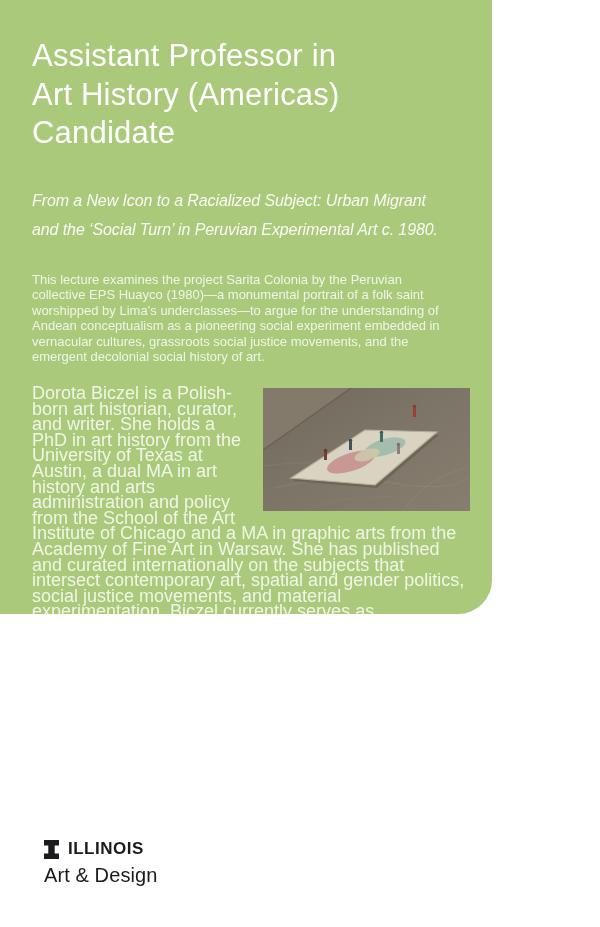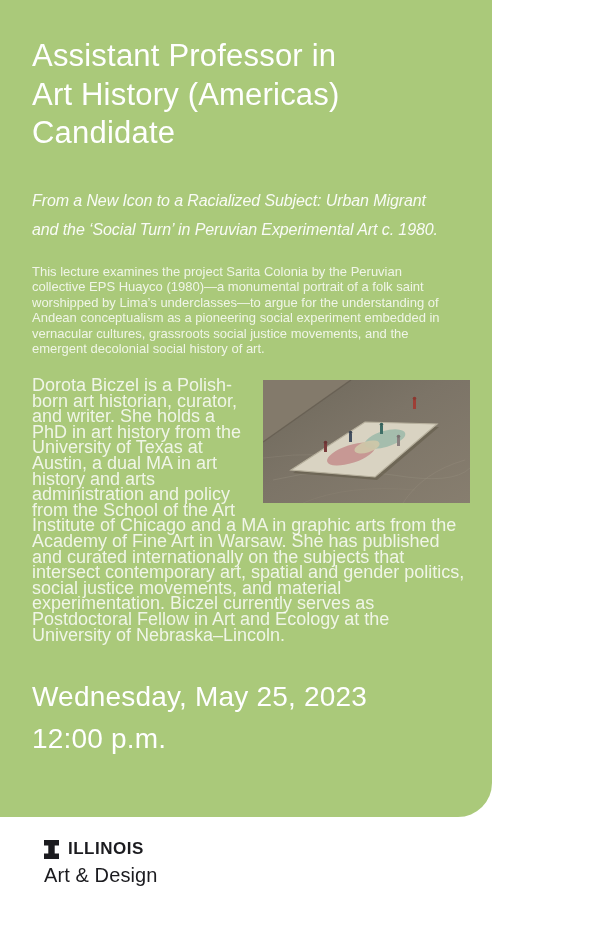--- a/index.html
+++ b/index.html
@@ -9,21 +9,21 @@
     width: 600px;
     height: 927px;
     background: #ffffff;
     font-family: "Liberation Sans", "DejaVu Sans", sans-serif;
     overflow: hidden;
   }
   .panel {
     position: absolute;
     left: 0; top: 0;
     width: 492px;
-    height: 817px;
+    height: 614px;
     background: #aac97a;
     border-radius: 0 0 34px 0;
     padding: 37px 22px 0 32px;
   }
   .kicker {
     color: #ffffff;
     font-size: 31px;
     line-height: 38.5px;
     font-weight: 400;
     white-space: pre-line;
@@ -44,21 +44,21 @@
   .talk-title {
     margin-top: 33px;
     color: rgba(255,255,255,0.93);
     font-size: 16px;
     font-style: italic;
     line-height: 29px;
     white-space: pre-line;
     letter-spacing: -0.1px;
   }
   .abstract {
-    margin-top: 20px;
+    margin-top: 28px;
     max-width: 414px;
     color: rgba(255,255,255,0.82);
     font-size: 13px;
     line-height: 15.6px;
   }
   .bio {
     margin-top: 21px;
     color: rgba(255,255,255,0.82);
     font-size: 18px;
     line-height: 15.6px;

